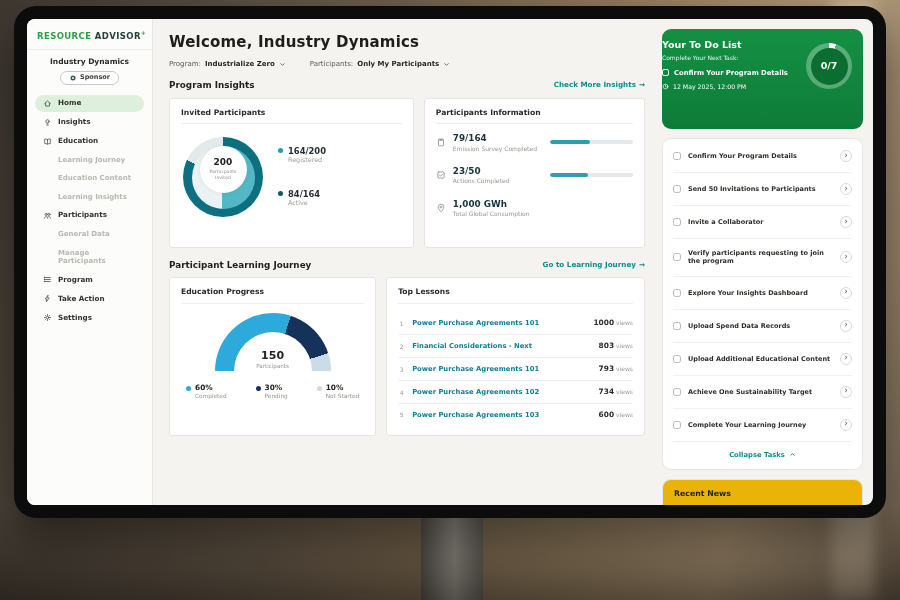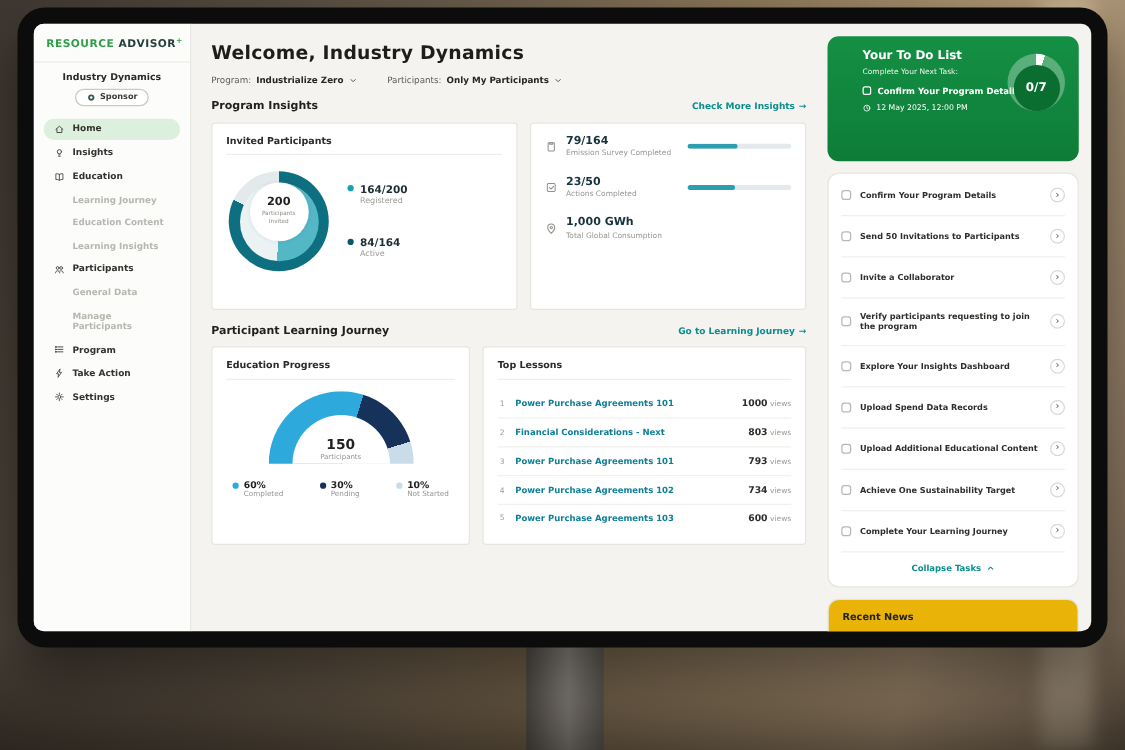--- a/index.html
+++ b/index.html
@@ -88,29 +88,29 @@
 
   .lesson-row{display:flex;align-items:center;gap:7px;padding:6.5px 0;border-bottom:1px solid #f1f1ed;cursor:pointer;}
   .lesson-row:last-child{border-bottom:none;}
   .l-rank{font-size:6px;color:#9a9a95;width:7px;text-align:center;flex-shrink:0;}
   .l-title{flex:1;font-size:6.8px;font-weight:600;color:#0f7e96;}
   .l-views{font-size:7.4px;font-weight:700;color:#2c2c2a;white-space:nowrap;}
   .l-vlab{font-size:6px;color:#9a9a95;margin-left:2px;font-weight:400;}
 
   
   .rightcol{width:216px;padding:10px 10px 0 5px;display:flex;flex-direction:column;gap:9px;flex-shrink:0;}
-  .todo-card{position:relative;border-radius:9px;padding:10px 28px;color:#fff;min-height:100px;background:linear-gradient(180deg,#149044,#0e7c38);}
+  .todo-card{position:relative;border-radius:9px;padding:10px 0;color:#fff;min-height:100px;background:linear-gradient(180deg,#149044,#0e7c38);}
   .todo-title{font-size:9.5px;font-weight:700;}
   .todo-sub{font-size:6px;margin-top:4px;opacity:.9;}
   .todo-next{display:flex;align-items:center;gap:5px;margin-top:7px;max-width:135px;}
   .todo-check{width:7px;height:7px;border:1px solid #fff;border-radius:2px;flex-shrink:0;}
   .todo-next-label{font-size:6.8px;font-weight:700;}
   .todo-due{display:flex;align-items:center;gap:4px;margin-top:6px;font-size:6.2px;}
   .todo-due .ni{display:flex;color:#fff;}
-  .todo-ring{position:absolute;right:11px;top:14px;width:46px;height:46px;border-radius:50%;display:flex;align-items:flex-end;justify-content:center;}
+  .todo-ring{position:absolute;right:11px;top:14px;width:46px;height:46px;border-radius:50%;display:flex;align-items:center;justify-content:center;}
   .todo-ring-inner{width:37px;height:37px;border-radius:50%;background:#0a6e31;display:flex;align-items:center;justify-content:center;font-size:9.5px;font-weight:700;}
   .tasks-card{background:#fff;border:1px solid #e6e6e1;border-radius:9px;padding:1px 10px;}
   .task-row{display:flex;align-items:center;gap:7px;padding:10px 0;border-bottom:1px solid #f0f0ec;cursor:pointer;}
   .task-check{width:8px;height:8px;border:1.2px solid #b9b9b3;border-radius:2.5px;flex-shrink:0;}
   .task-label{flex:1;font-size:6.5px;font-weight:600;color:#2e2e2b;line-height:1.3;}
   .task-chev{width:12px;height:12px;border:1px solid #d9d9d4;border-radius:50%;display:flex;align-items:center;justify-content:center;color:#4a4a46;font-size:8px;flex-shrink:0;line-height:1;padding-bottom:1px;}
   .collapse-row{display:flex;align-items:center;justify-content:center;gap:4px;padding:9px 0;color:#0c8e8e;font-size:6.8px;font-weight:700;cursor:pointer;}
   .collapse-row .ni{display:flex;color:#0c8e8e;}
   .news-card{background:#eab308;border:1px solid #e6e6e1;border-radius:9px 9px 0 0;padding:9px 11px;flex:1;}
   .news-title{font-size:7.8px;font-weight:700;color:#222;}
@@ -270,20 +270,21 @@
                 <div>
                   <div class="leg-val">84/164</div>
                   <div class="leg-lab">Active</div>
                 </div>
               </div>
             </div>
           </div>
         </section>
 
         <section class="card card-info">
+          <div class="card-title">Participants Information</div>
           <div class="stat-row">
             <span class="stat-icon">
                 <svg width="10" height="10" viewBox="0 0 16 16" fill="none" stroke="currentColor" stroke-width="1.3" stroke-linejoin="round">
                   <rect x="4" y="3.5" width="8" height="10.5" rx="1"></rect>
                   <path d="M6 3.5h4v2H6z"></path>
                 </svg>
               </span>
             <div class="stat-text">
               <div class="stat-val">79/164</div>
               <div class="stat-lab">Emission Survey Completed</div>

